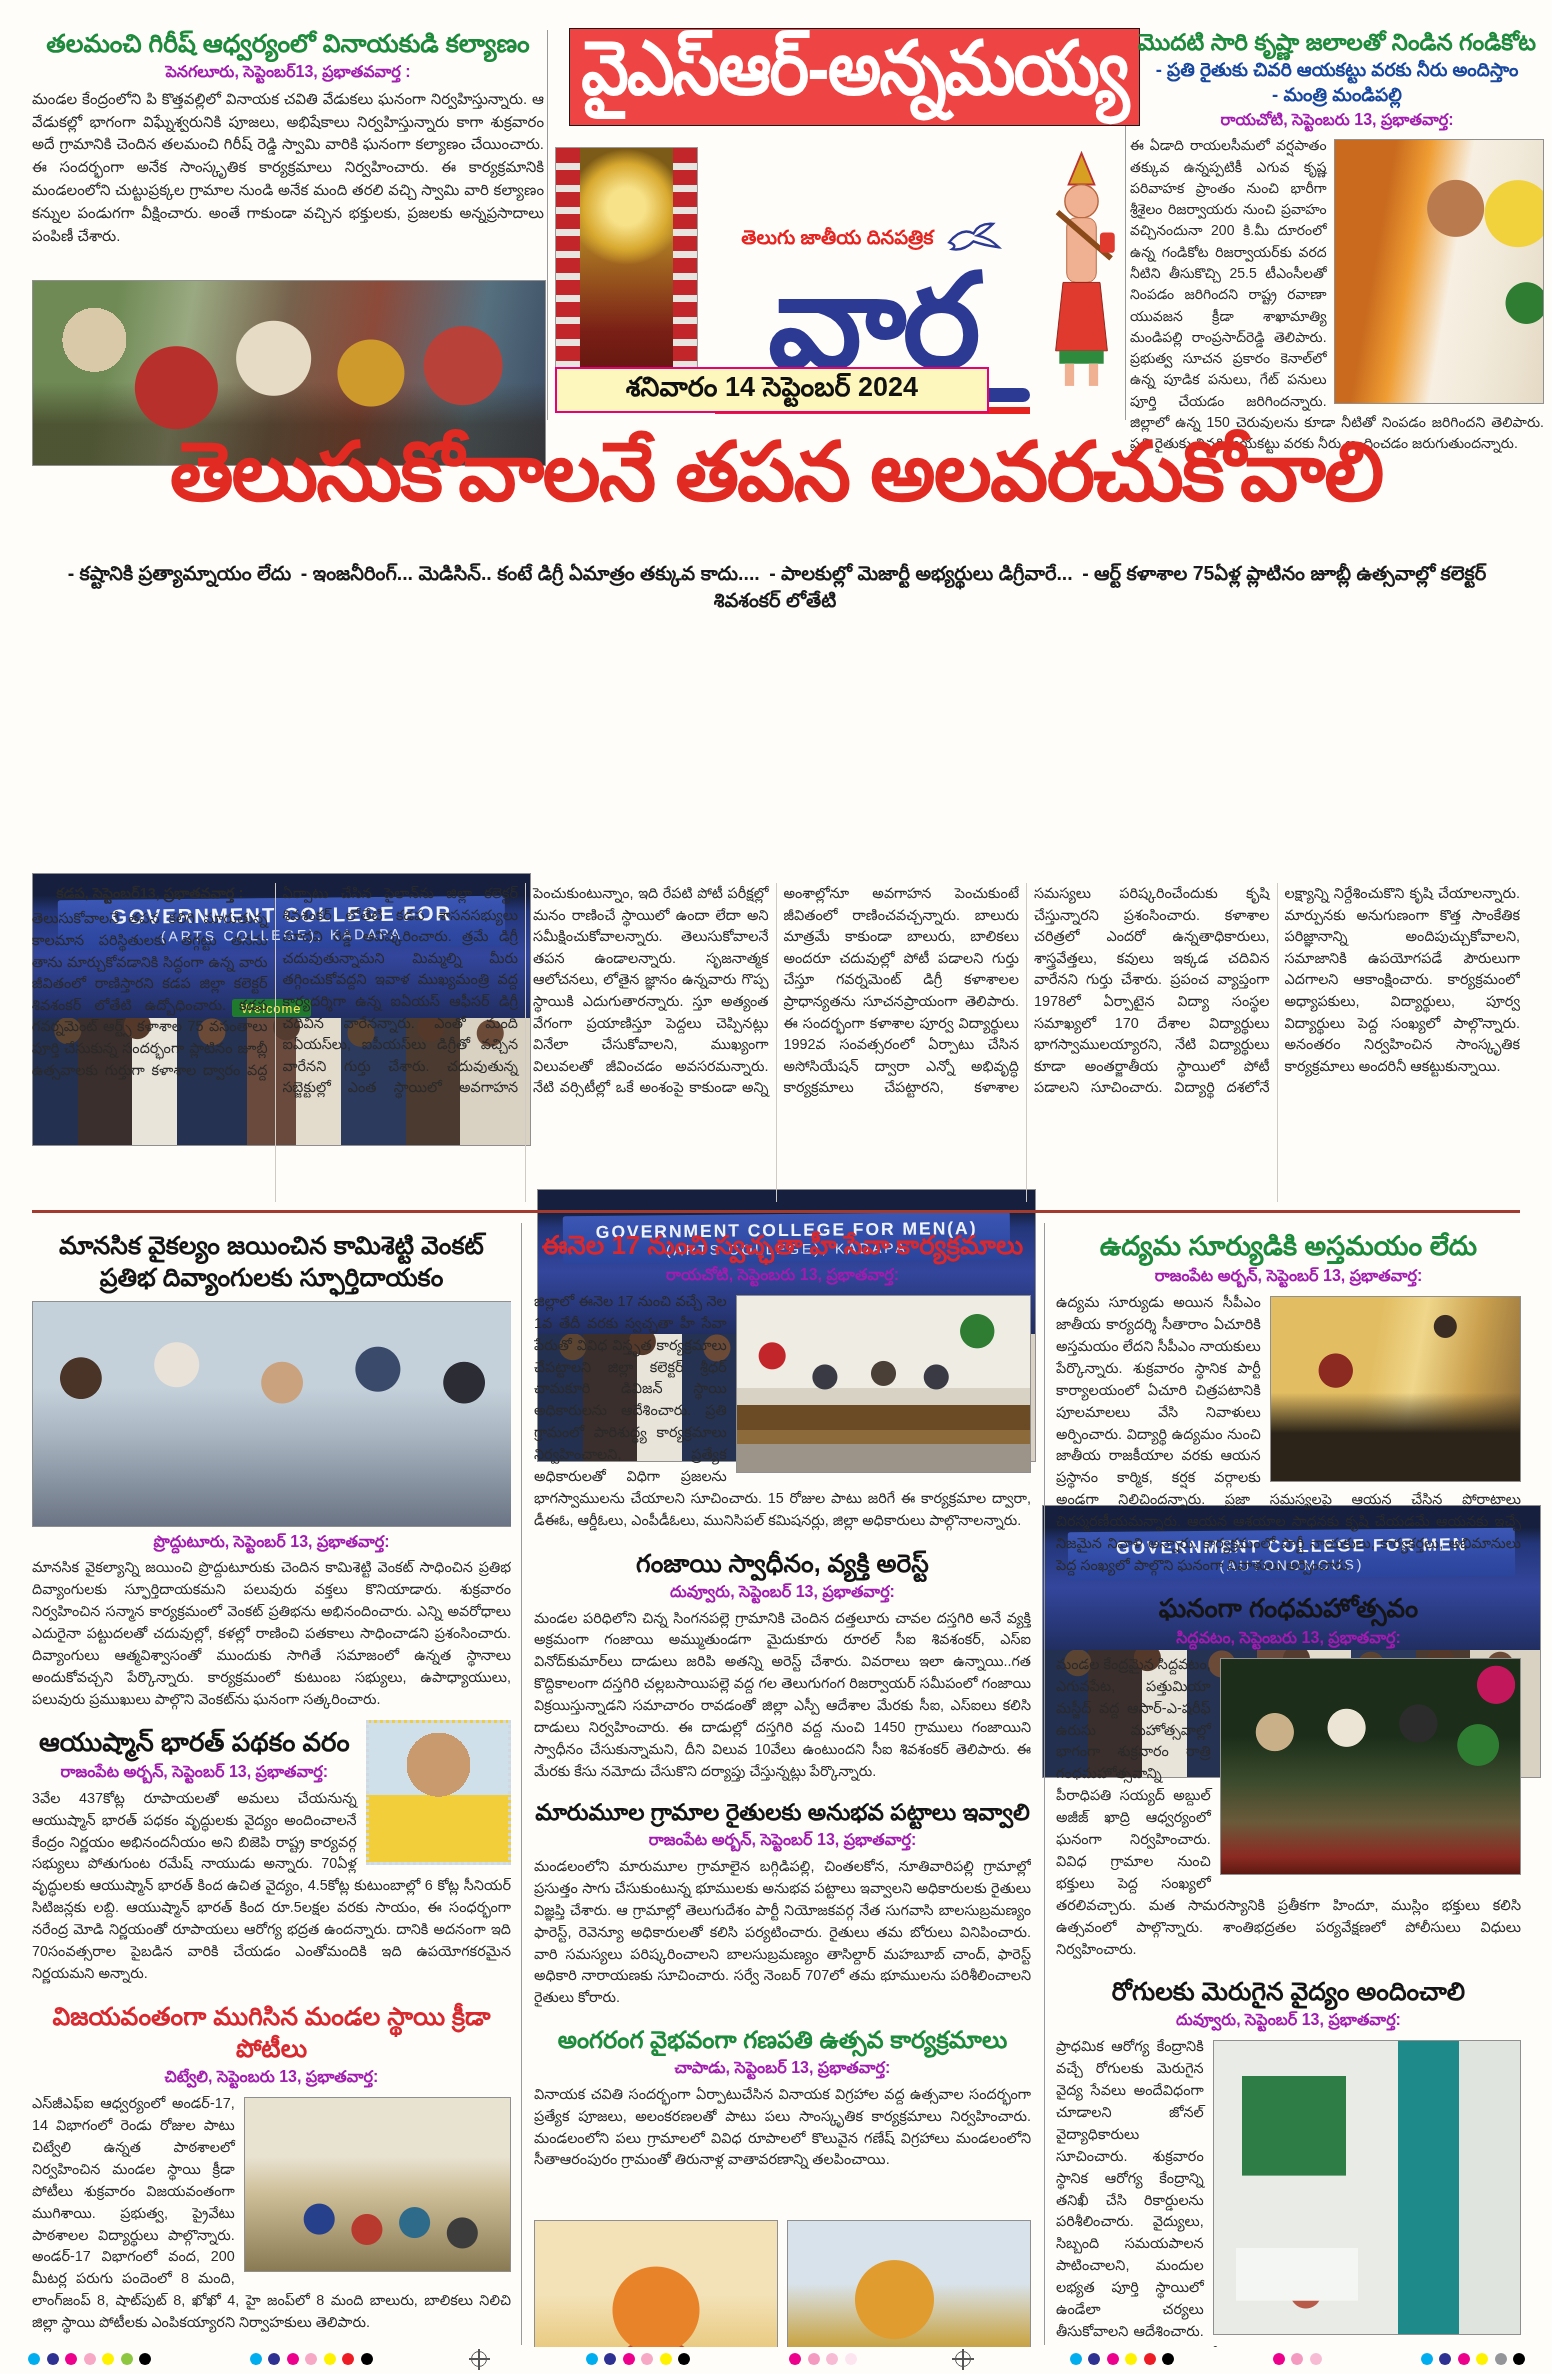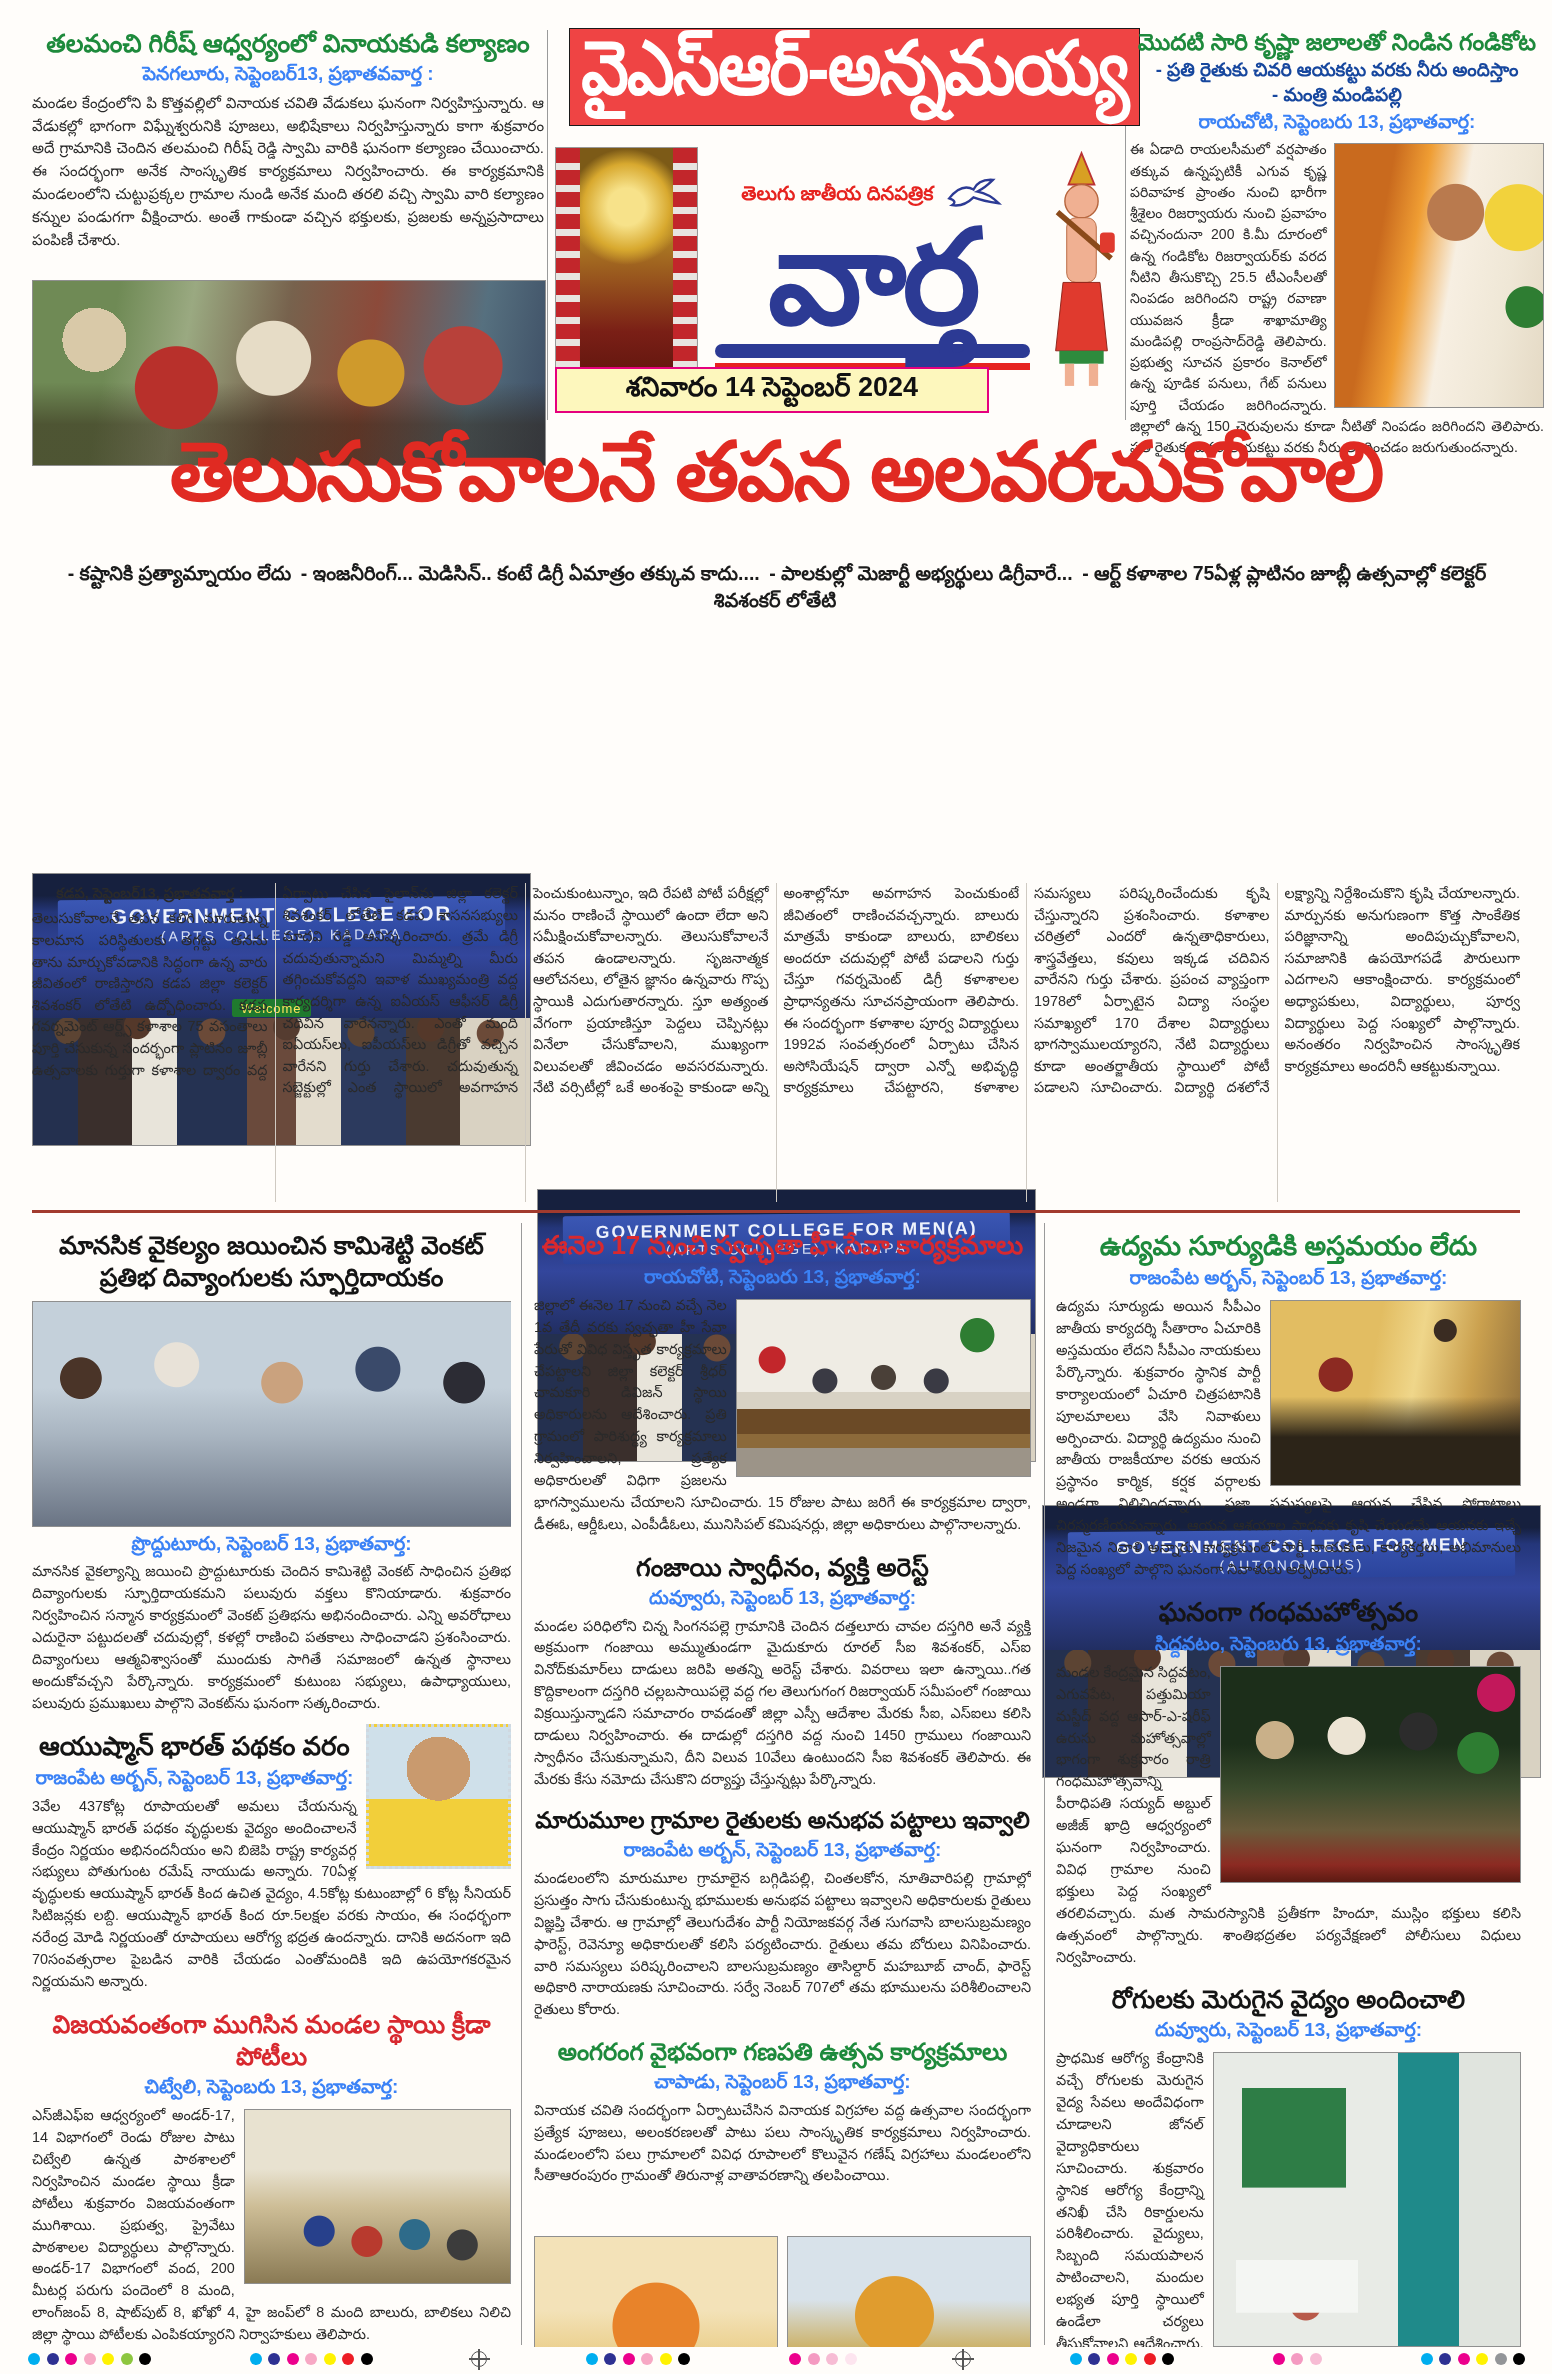--- a/index.html
+++ b/index.html
@@ -2,21 +2,21 @@
 <html style="font-size:15px"><head>
 <meta charset="utf-8">
 <style>
   html,body{margin:0;padding:0;background:#e9e9e9;}
   .page{position:relative;width:1553px;height:2375px;background:#fffdfa;margin:0 auto;
         font-family:"Liberation Sans","DejaVu Sans",sans-serif;color:#222;overflow:hidden;}
   .abs{position:absolute;}
   h1,h2,h3{margin:0;padding:0;font-weight:bold;}
   .green{color:#1e8a3c;} .red{color:#d8292f;} .blue{color:#17479e;} .black{color:#151515;}
   .center{text-align:center;}
-  .dateline{font-weight:bold;font-size:19px;text-align:center;color:#3b82f6;margin:3.7px 0 2.8px 0;}
+  .dateline{font-weight:bold;font-size:16px;text-align:center;color:#a21caf;margin:3.7px 0 2.8px 0;}
   .body-text{font-size:14.4px;line-height:1.52;text-align:justify;color:#2a2a2a;}
 
   
   .hdr-left{left:32px;top:28px;width:512px;}
   .hdr-left h2{font-size:25px;line-height:1.25;}
   .photo{position:relative;border:0.9px solid #8f8f8f;overflow:hidden;background:#ccc;margin-top:43px;}
   .photo-temple{left:32px;top:237px;width:512px;height:184px;
     background:
       radial-gradient(circle at 12% 32%, #d9c9a8 0 32px, transparent 32px),
       radial-gradient(circle at 28% 58%, #b8302b 0 41px, transparent 42px),
@@ -32,21 +32,21 @@
   .mast-banner span{color:#fff;font-size:67px;font-weight:bold;letter-spacing:-1.9px;transform:scaleY(1.12);white-space:nowrap;}
   .photo-deity{position:absolute;left:1.9px;top:119px;width:141px;height:245px;border:0.9px solid #999;
     background-image:
       repeating-linear-gradient(180deg,#c2262b 0 15px,#e8e4e0 15px 22px),
       repeating-linear-gradient(180deg,#c2262b 0 15px,#e8e4e0 15px 22px),
       radial-gradient(circle at 50% 24%, #f7e28a 0 18.6px, #d8a92f 43px, rgba(0,0,0,0) 58px),
       linear-gradient(180deg,#7c5a17 0 12%,#b08224 35%,#7a1f16 75%,#59130c 100%);
     background-size:17% 100%,17% 100%,100% 100%,100% 100%;
     background-position:left top,right top,center,center;background-repeat:no-repeat;}
   .mast-mid{position:absolute;left:156px;top:147px;width:327px;}
-  .tagline-row{display:flex;align-items:center;gap:9.3px;justify-content:center;}
+  .tagline-row{display:flex;align-items:center;gap:9.3px;justify-content:center;margin-top:44px;}
   .tagline{color:#e6231f;font-size:19.5px;font-weight:bold;white-space:nowrap;}
   .varta{color:#2c3a94;font-size:132px;font-weight:bold;line-height:.95;text-align:center;letter-spacing:-3.7px;}
   .varta-bar{height:14px;background:#2c3a94;border-radius:7.4px;margin:3.7px 5.6px 0 5.6px;}
   .varta-red{height:7.4px;background:#e6231f;margin:4.6px 5.6px 0 5.6px;}
   .annamayya{position:absolute;right:0;top:119px;width:85px;height:245px;}
   .date-bar{position:absolute;left:1.9px;top:339px;width:434px;height:46px;background:#fdf7bd;
     border:2.8px solid #e5007e;box-sizing:border-box;display:flex;align-items:center;justify-content:center;}
   .date-bar span{font-size:27px;font-weight:bold;color:#111;}
 
   .hdr-right{left:1130px;top:28px;width:414px;height:399px;}

